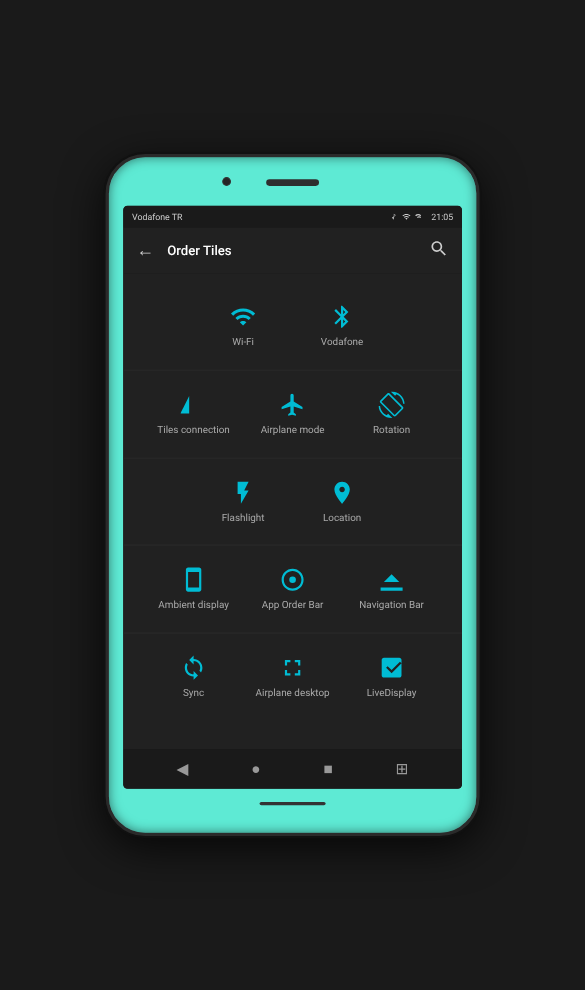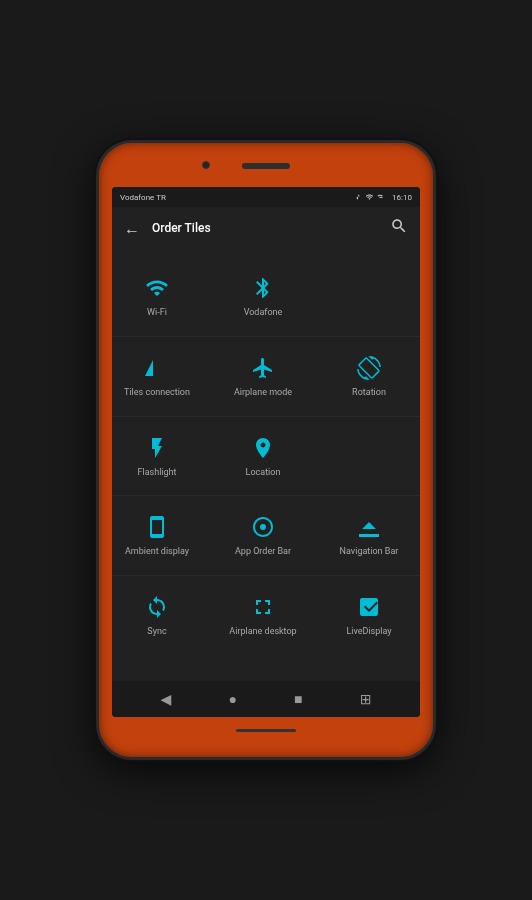--- a/index.html
+++ b/index.html
@@ -8,21 +8,21 @@
       display: flex;
       justify-content: center;
       align-items: center;
       min-height: 100vh;
       font-family: 'Roboto', Arial, sans-serif;
     }
 
     .phone-outer {
       width: 340px;
       height: 620px;
-      background: #c2410c;
+      background: #5eead4;
       border-radius: 36px;
       border: 3px solid #2a2a2a;
       box-shadow: 0 0 0 2px #111, 0 10px 40px rgba(0,0,0,0.8), inset 0 0 10px rgba(0,0,0,0.5);
       position: relative;
       display: flex;
       flex-direction: column;
       align-items: center;
       padding: 12px 8px;
     }
 
@@ -126,21 +126,22 @@
     
     .content {
       flex: 1;
       background: #212121;
       overflow-y: auto;
       padding: 8px 0;
     }
 
     .tile-row {
       display: flex;
-      gap: 16px;
+      justify-content: center;
+      gap: 0;
       padding: 10px 0;
       border-bottom: 1px solid #2a2a2a;
     }
 
     .tile-row:last-child {
       border-bottom: none;
     }
 
     .tile {
       display: flex;
@@ -227,21 +228,21 @@
             <path d="M17 5L7 15l5 5V4l5 5-5 5"></path>
           </svg>
 
         <svg width="9" height="8" viewBox="0 0 24 24" fill="#ccc">
             <path d="M1 9l2 2c5-5 13-5 18 0l2-2C16.93 2.93 7.08 2.93 1 9zm8 8l3 3 3-3c-1.65-1.66-4.34-1.66-6 0zm-4-4l2 2c2.76-2.76 7.24-2.76 10 0l2-2C15.14 9.14 8.87 9.14 5 13z"></path>
           </svg>
 
         <svg width="10" height="10" viewBox="0 0 24 24" fill="#ccc">
             <path d="M1 9l2 2c2.76-2.76 6.54-2.76 9.3 0L14 9C10.41 5.41 4.59 5.41 1 9zm4 4l2 2c1.38-1.39 3.62-1.39 5 0l2-2c-2.48-2.48-6.52-2.48-9 0z"></path>
           </svg>
-        <span style="font-size:8px;color:#ccc;margin-left:2px;">16:10</span>
+        <span style="font-size:8px;color:#ccc;margin-left:2px;">21:05</span>
       </div>
     </div>
 
     <div class="toolbar">
       <span class="toolbar-back">←</span>
       <span class="toolbar-title">Order Tiles</span>
       <span class="toolbar-search">
         <svg width="18" height="18" viewBox="0 0 24 24" fill="#ccc">
             <path d="M15.5 14h-.79l-.28-.27C15.41 12.59 16 11.11 16 9.5 16 5.91 13.09 3 9.5 3S3 5.91 3 9.5 5.91 16 9.5 16c1.61 0 3.09-.59 4.23-1.57l.27.28v.79l5 4.99L20.49 19l-4.99-5zm-6 0C7.01 14 5 11.99 5 9.5S7.01 5 9.5 5 14 7.01 14 9.5 11.99 14 9.5 14z"></path>
           </svg>

